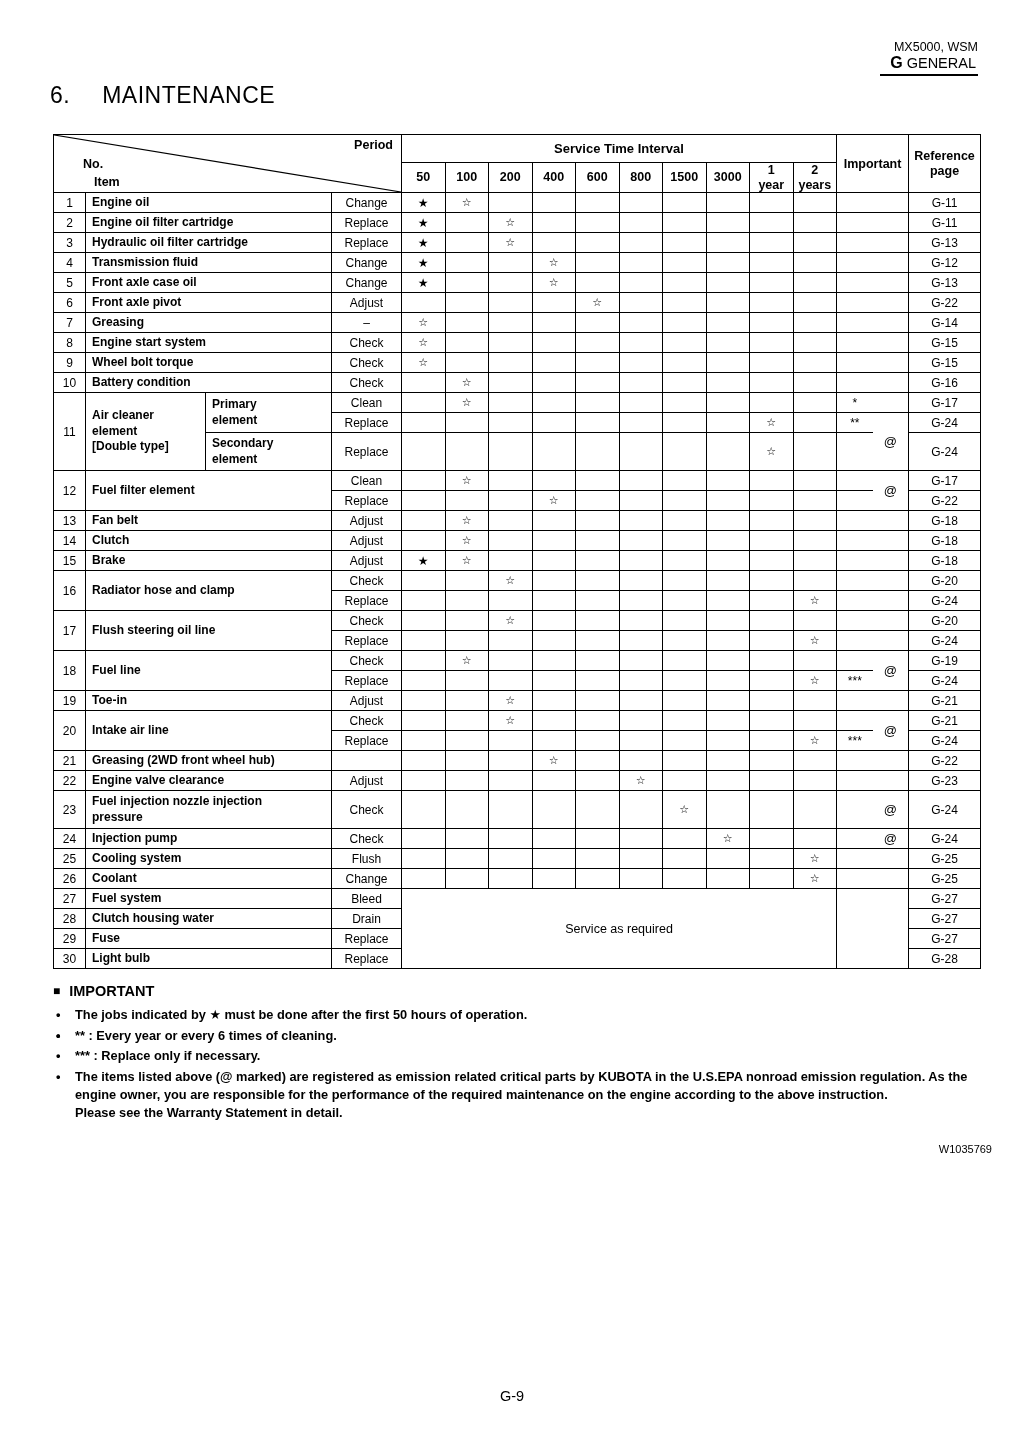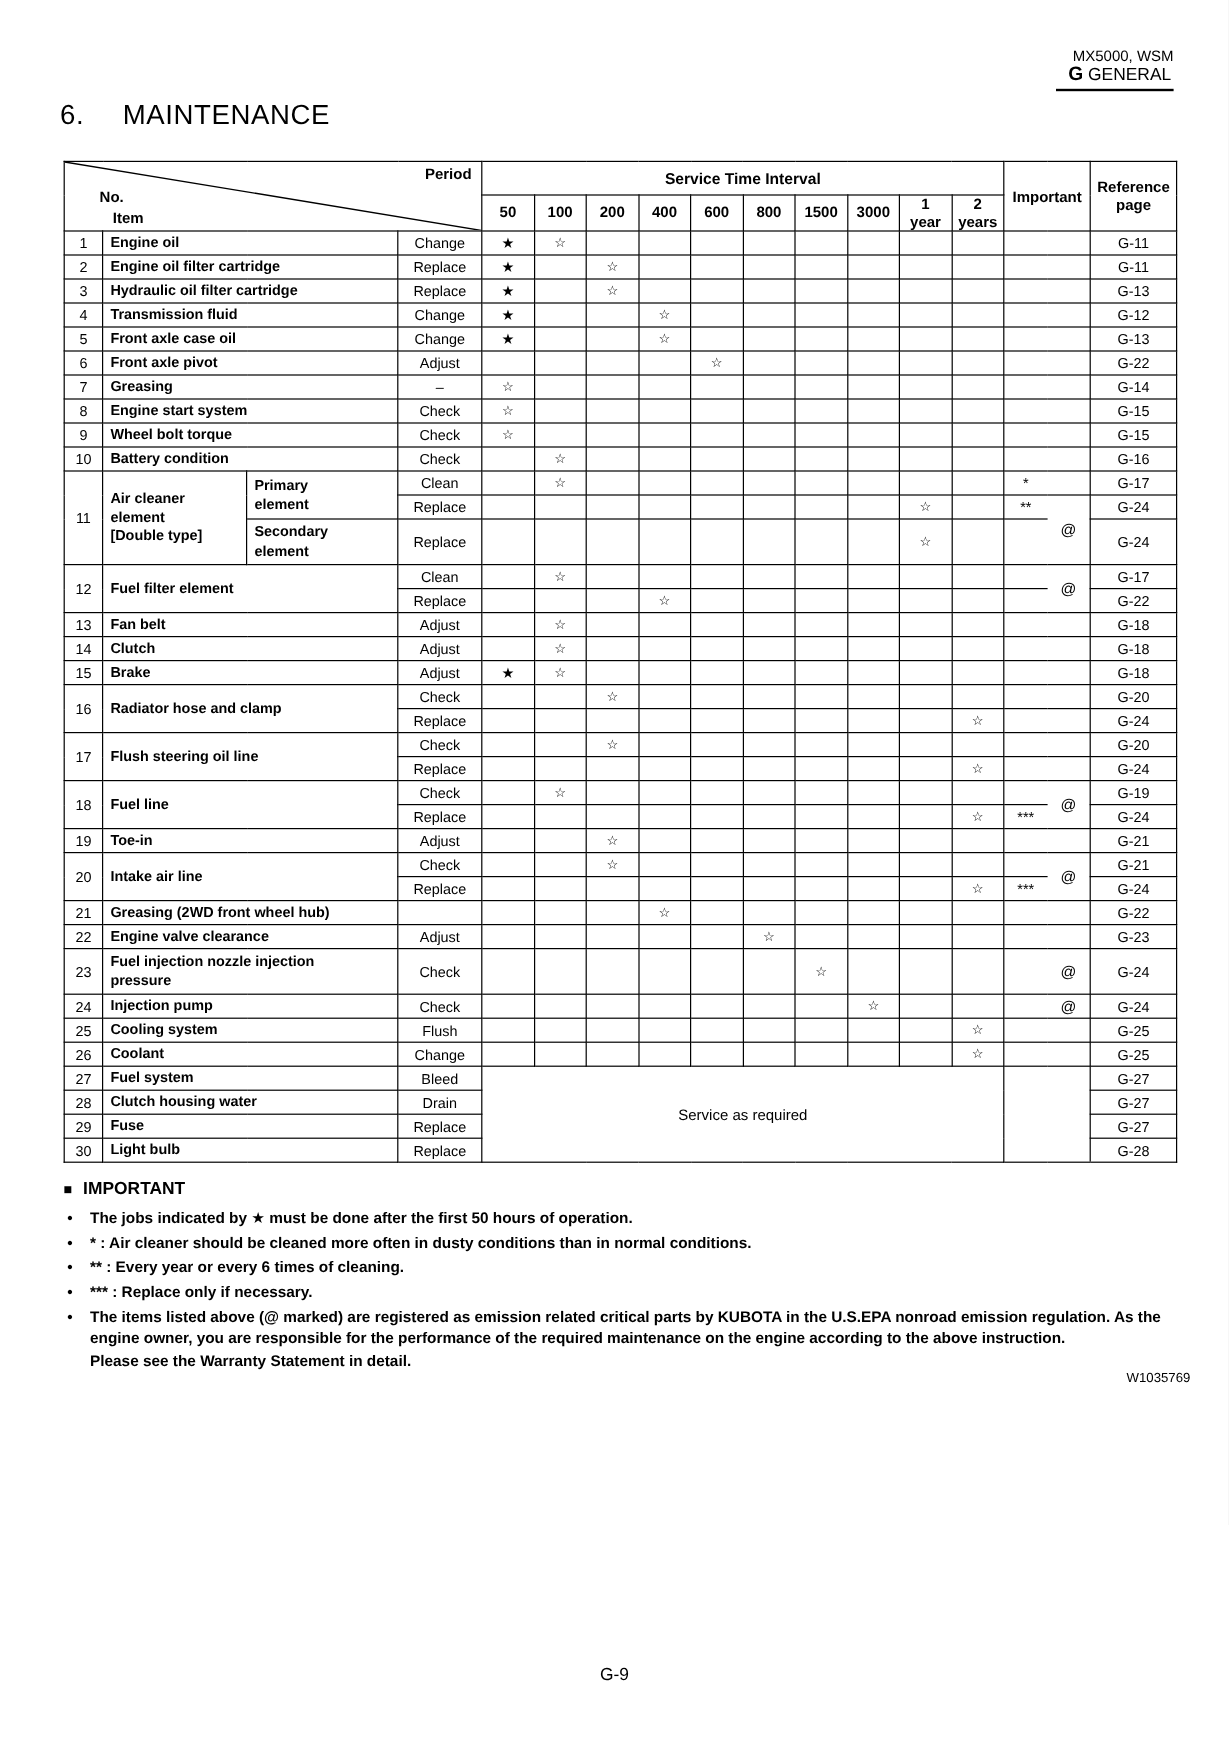--- a/index.html
+++ b/index.html
@@ -734,21 +734,21 @@
       </tbody>
   </table>
 
   <div class="notes">
     <div class="notes-head">
       <span class="sq">■</span>
       <span>IMPORTANT</span>
     </div>
     <ul>
       <li><span class="blt">•</span><span>The jobs indicated by ★ must be done after the first 50 hours of operation.</span></li>
-      <li><span class="blt">•</span><span>* : Air cleaner should be cleaned more often in dusty conditions than in normal conditions.</span></li>
+      <li><span class="blt">•</span></li>
       <li><span class="blt">•</span><span>** : Every year or every 6 times of cleaning.</span></li>
       <li><span class="blt">•</span><span>*** : Replace only if necessary.</span></li>
       <li>
         <span class="blt">•</span>
         <span>The items listed above (@ marked) are registered as emission related critical parts by KUBOTA in the U.S.EPA nonroad emission regulation.  As the engine owner, you are responsible for the performance of the required maintenance on the engine according to the above instruction.</span>
         <div class="warranty">Please see the Warranty Statement in detail.</div>
       </li>
     </ul>
   </div>
 

